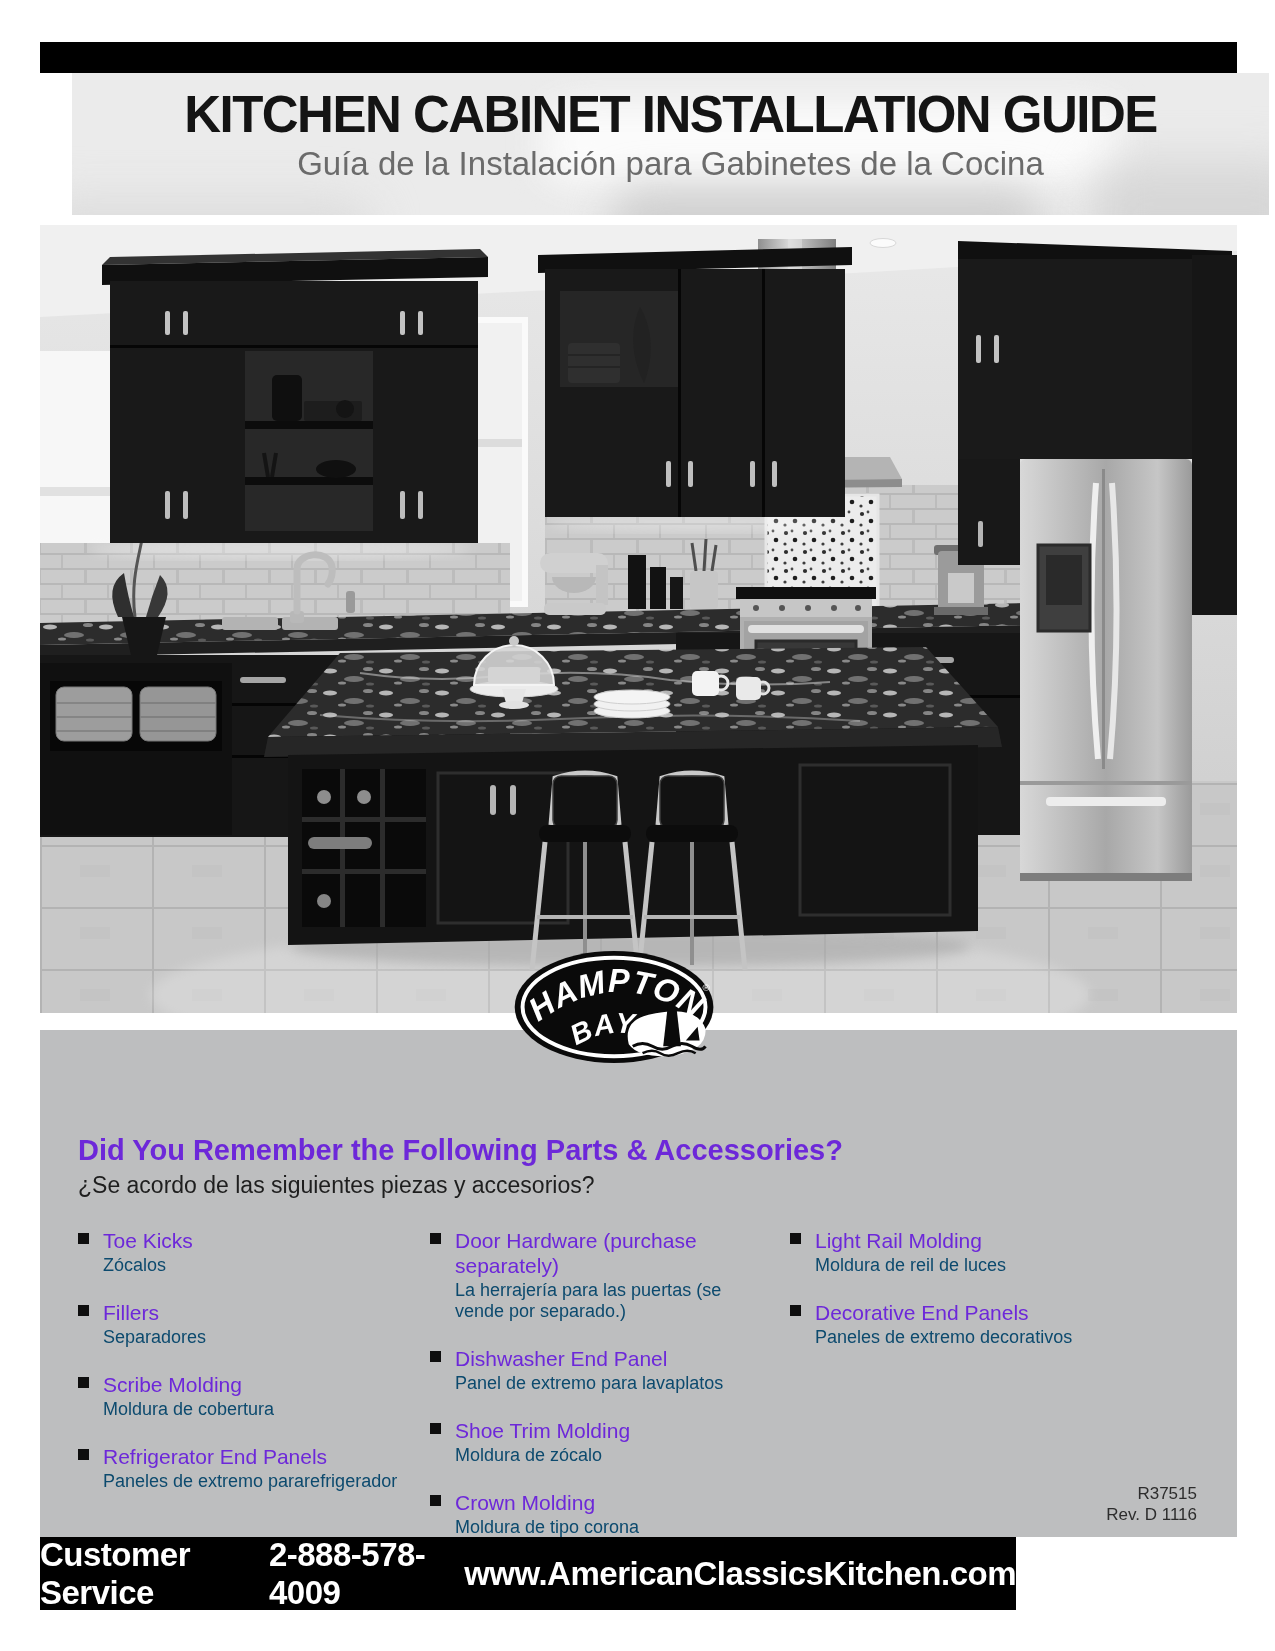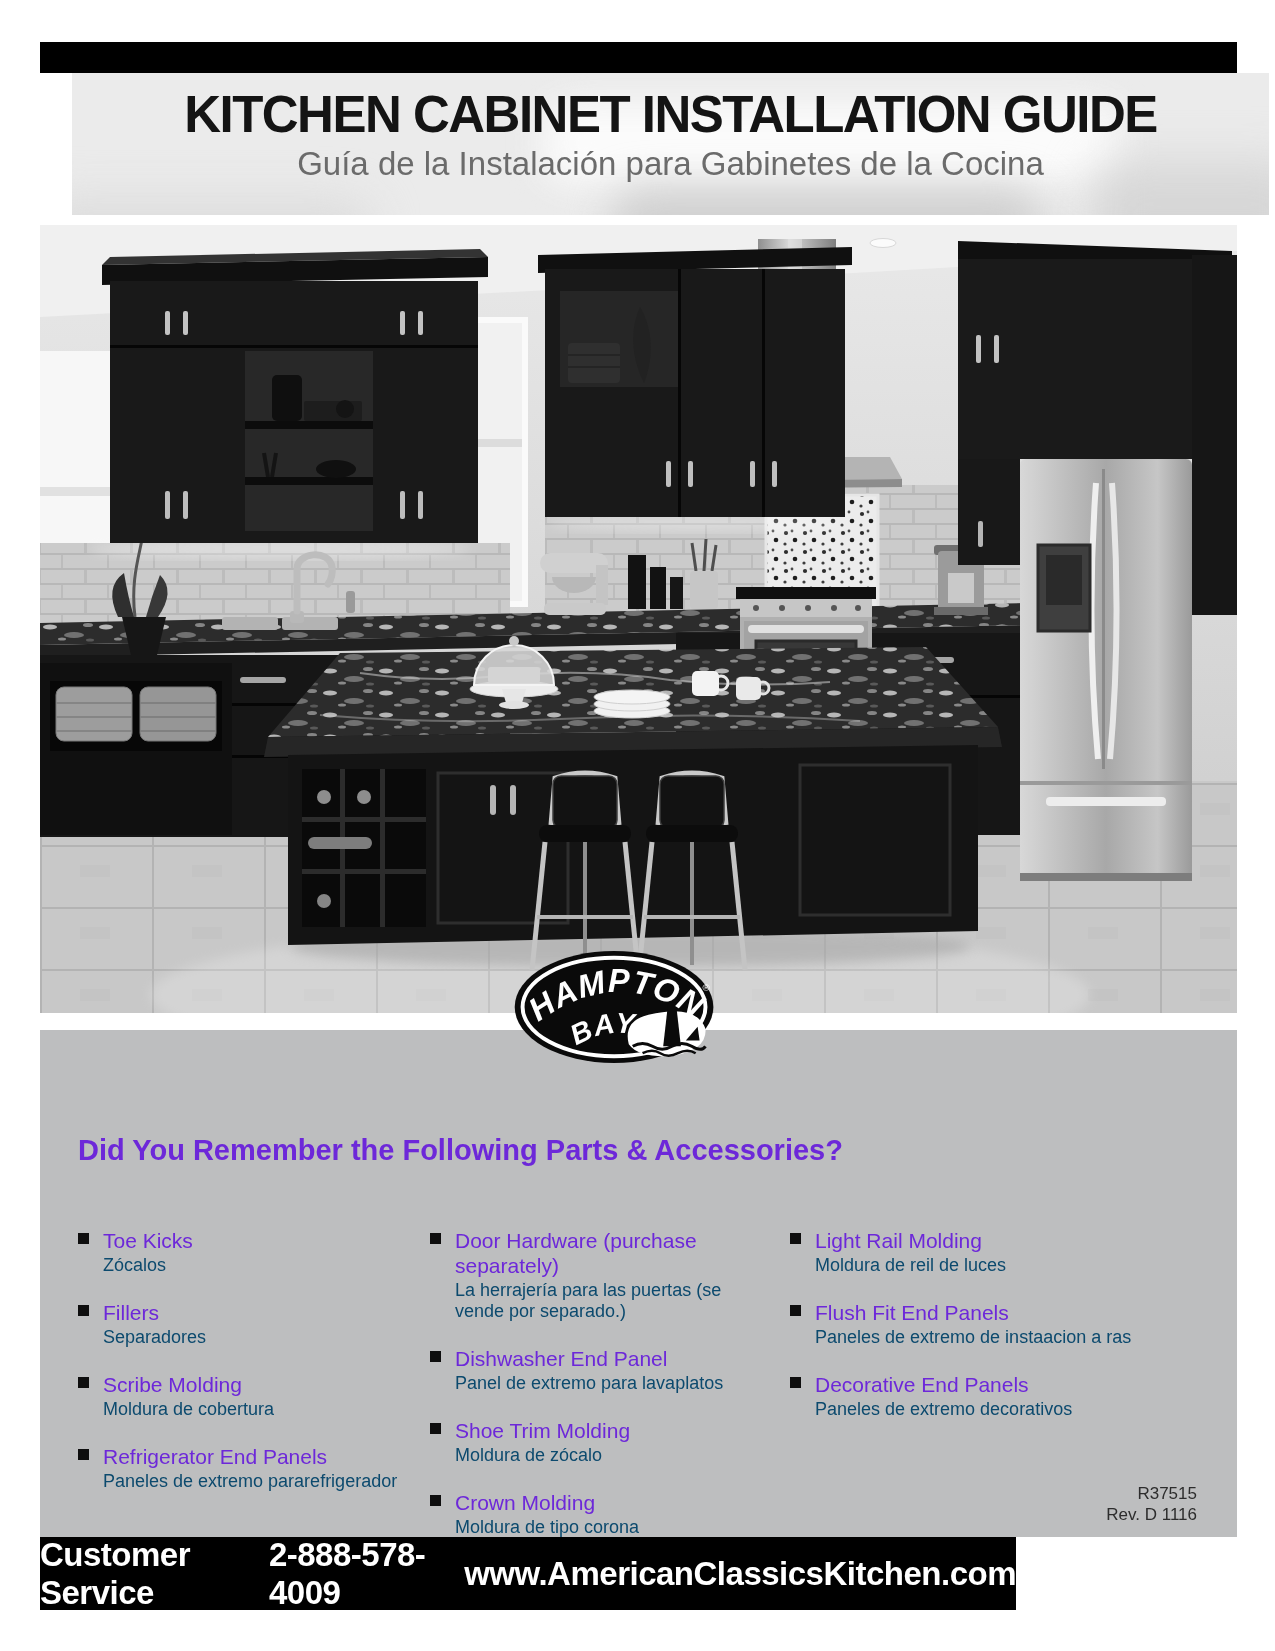--- a/index.html
+++ b/index.html
@@ -384,20 +384,21 @@
       </text>
       <text font-family="Liberation Sans, sans-serif" font-size="29" font-weight="bold" font-style="italic" fill="#ffffff" letter-spacing="1">
         <textPath href="#arcB" startOffset="8%">BAY</textPath>
       </text>
       <text x="193" y="44" font-family="Liberation Sans, sans-serif" font-size="10" fill="#ffffff">®</text>
     </svg>
   </div>
 
   <section class="abs panel">
     <h2 class="p-head">Did You Remember the Following Parts &amp; Accessories?</h2>
+    <p class="p-sub">¿Se acordo de las siguientes piezas y accesorios?</p>
 
     <div class="cols">
       <ul class="col col1">
         <li class="item">
           <span class="bullet"></span>
           <span class="txt">
               <span class="en">Toe Kicks</span>
               <span class="es">Zócalos</span>
             </span>
         </li>
@@ -454,27 +455,20 @@
             </span>
         </li>
       </ul>
 
       <ul class="col col3">
         <li class="item">
           <span class="bullet"></span>
           <span class="txt">
               <span class="en">Light Rail Molding</span>
               <span class="es">Moldura de reil de luces</span>
-            </span>
-        </li>
-        <li class="item">
-          <span class="bullet"></span>
-          <span class="txt">
-              <span class="en">Flush Fit End Panels</span>
-              <span class="es">Paneles de extremo de instaacion a ras</span>
             </span>
         </li>
         <li class="item">
           <span class="bullet"></span>
           <span class="txt">
               <span class="en">Decorative End Panels</span>
               <span class="es">Paneles de extremo decorativos</span>
             </span>
         </li>
       </ul>

